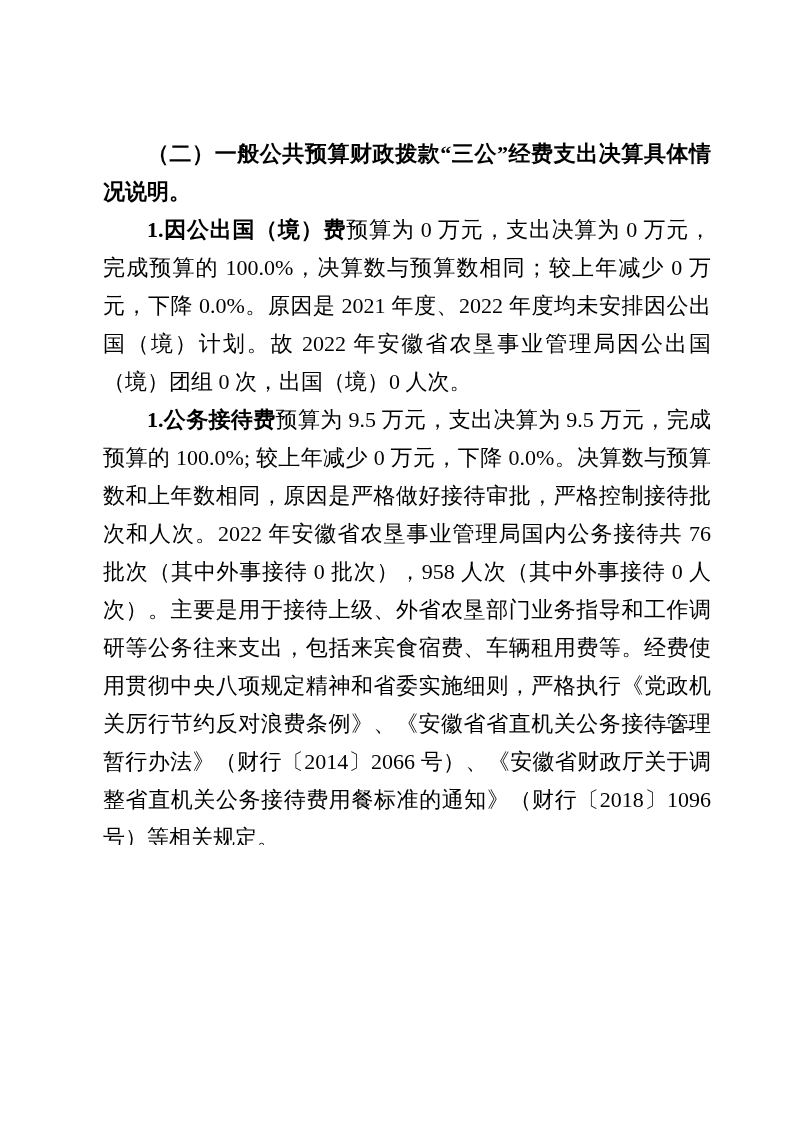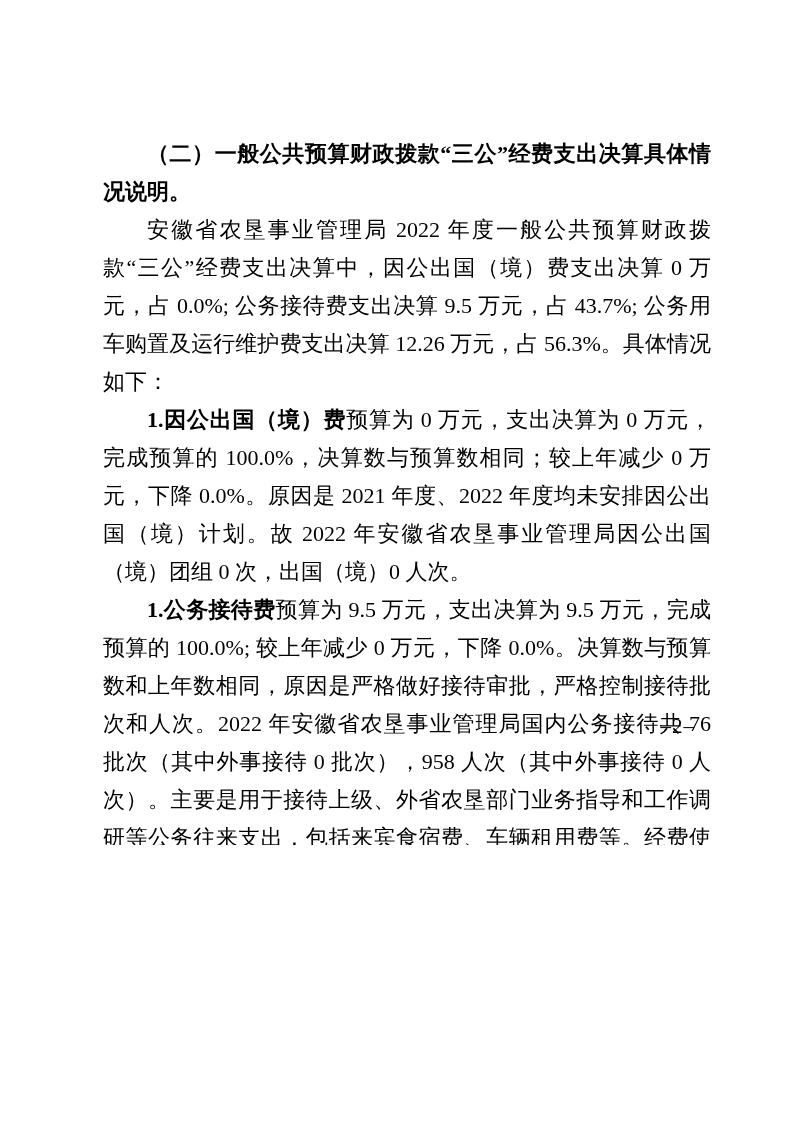--- a/index.html
+++ b/index.html
@@ -45,18 +45,17 @@
     font-family: "Liberation Serif", "DejaVu Serif", serif;
     color: #000000;
   }
 </style>
 </head>
 <body>
 
 <div class="page">
   <div class="content">
     <p class="heading">（二）一般公共预算财政拨款“三公”经费支出决算具体情况说明。</p>
-    <p><span>安徽省农垦事业管理局 2022 年度一般公共预算财政拨款“三公”经费支出决算中，因公出国（境）费支出决算 0 万元，占 0.0%; 公务接待费支出决算 9.5 万元，占 43.7%; 公务用车购置及运行维护费支出决算 12.26 万元，占 56.3%。具体情况如下：</span></p>
     <p><span class="bold-lead">1.因公出国（境）费</span><span>预算为 0 万元，支出决算为 0 万元，完成预算的 100.0%，决算数与预算数相同；较上年减少 0 万元，下降 0.0%。原因是 2021 年度、2022 年度均未安排因公出国（境）计划。故 2022 年安徽省农垦事业管理局因公出国（境）团组 0 次，出国（境）0 人次。</span></p>
     <p><span class="bold-lead">1.公务接待费</span><span>预算为 9.5 万元，支出决算为 9.5 万元，完成预算的 100.0%; 较上年减少 0 万元，下降 0.0%。决算数与预算数和上年数相同，原因是严格做好接待审批，严格控制接待批次和人次。2022 年安徽省农垦事业管理局国内公务接待共 76 批次（其中外事接待 0 批次），958 人次（其中外事接待 0 人次）。主要是用于接待上级、外省农垦部门业务指导和工作调研等公务往来支出，包括来宾食宿费、车辆租用费等。经费使用贯彻中央八项规定精神和省委实施细则，严格执行《党政机关厉行节约反对浪费条例》、《安徽省省直机关公务接待管理暂行办法》（财行〔2014〕2066 号）、《安徽省财政厅关于调整省直机关公务接待费用餐标准的通知》（财行〔2018〕1096 号）等相关规定。</span></p>
   </div>
   <div class="page-number">–2–</div>
 </div>
 
 </body></html>

